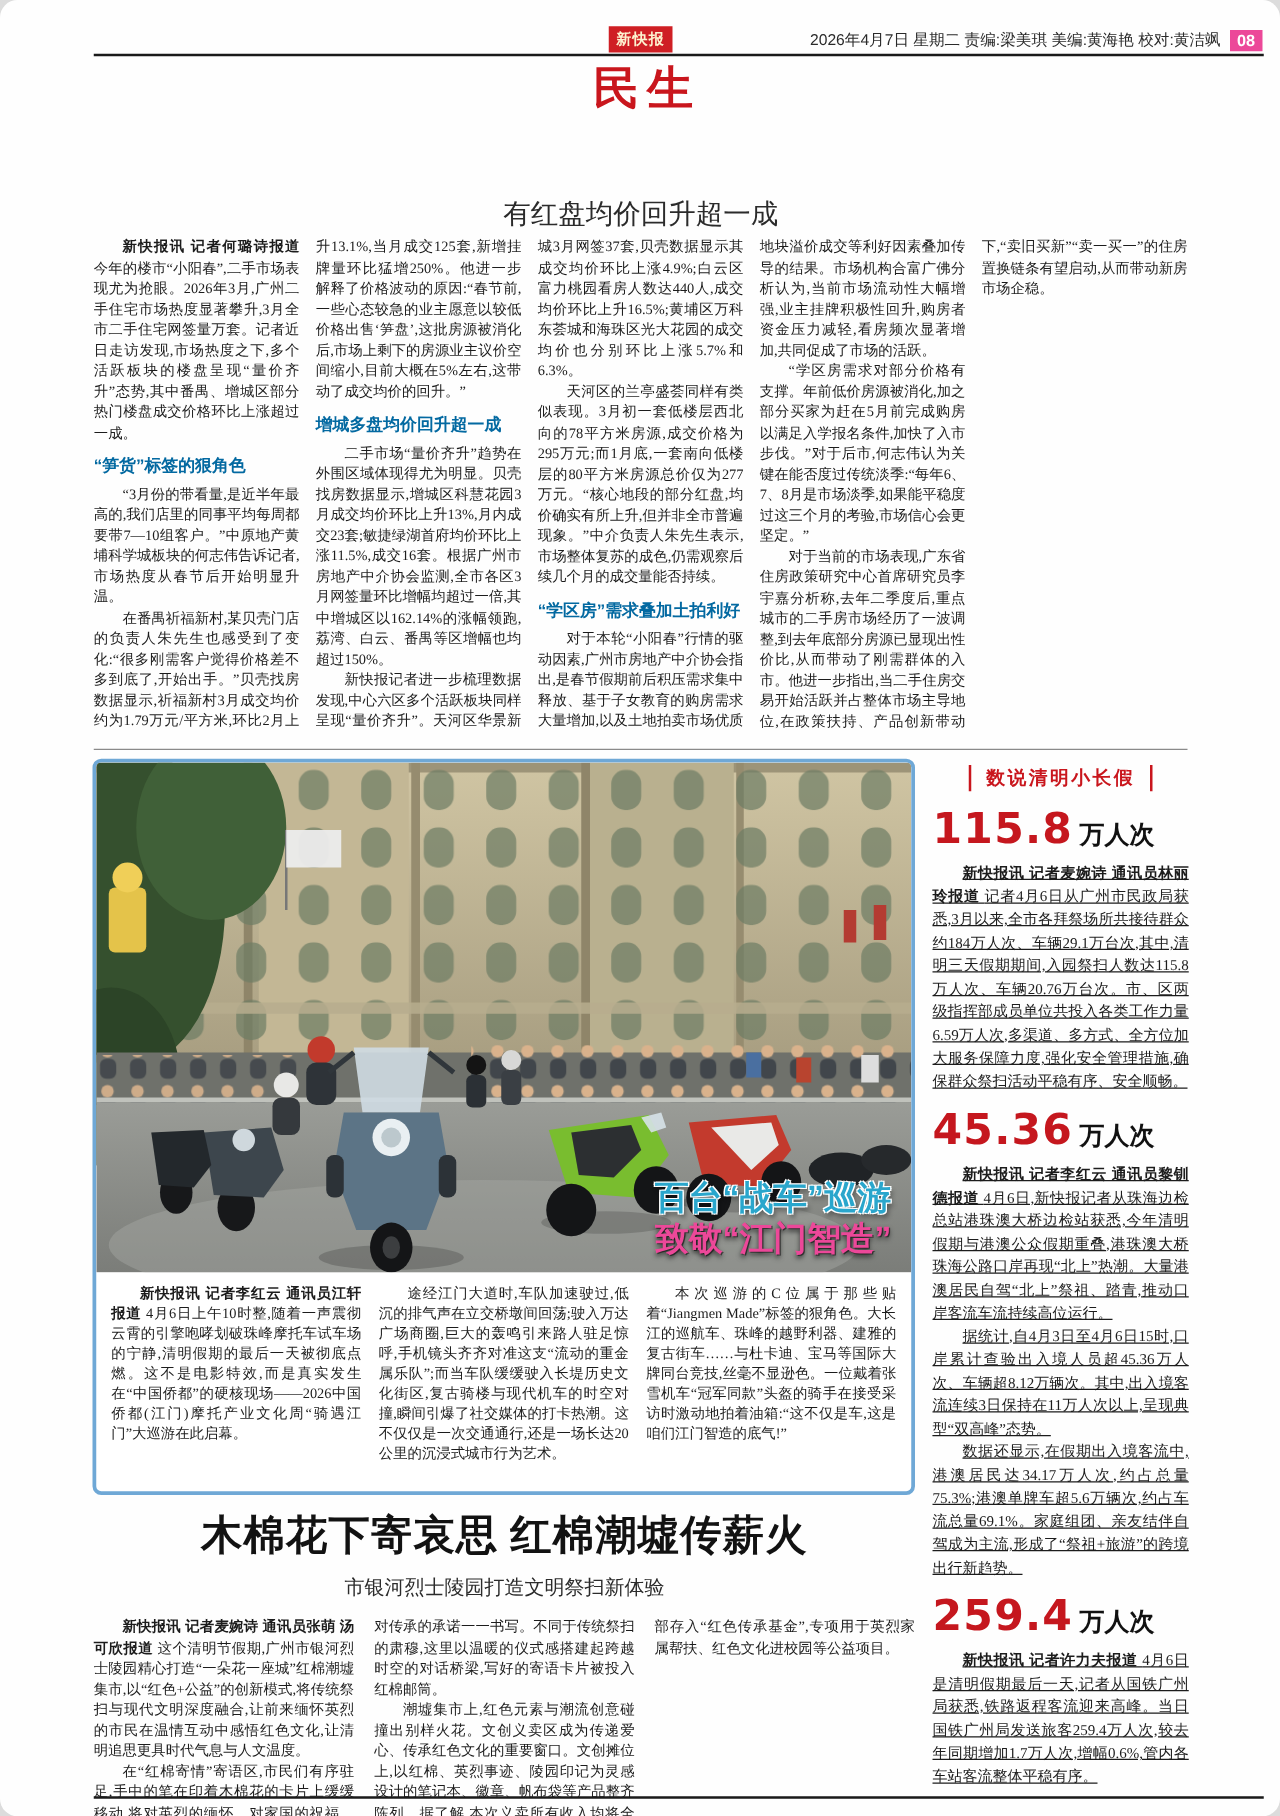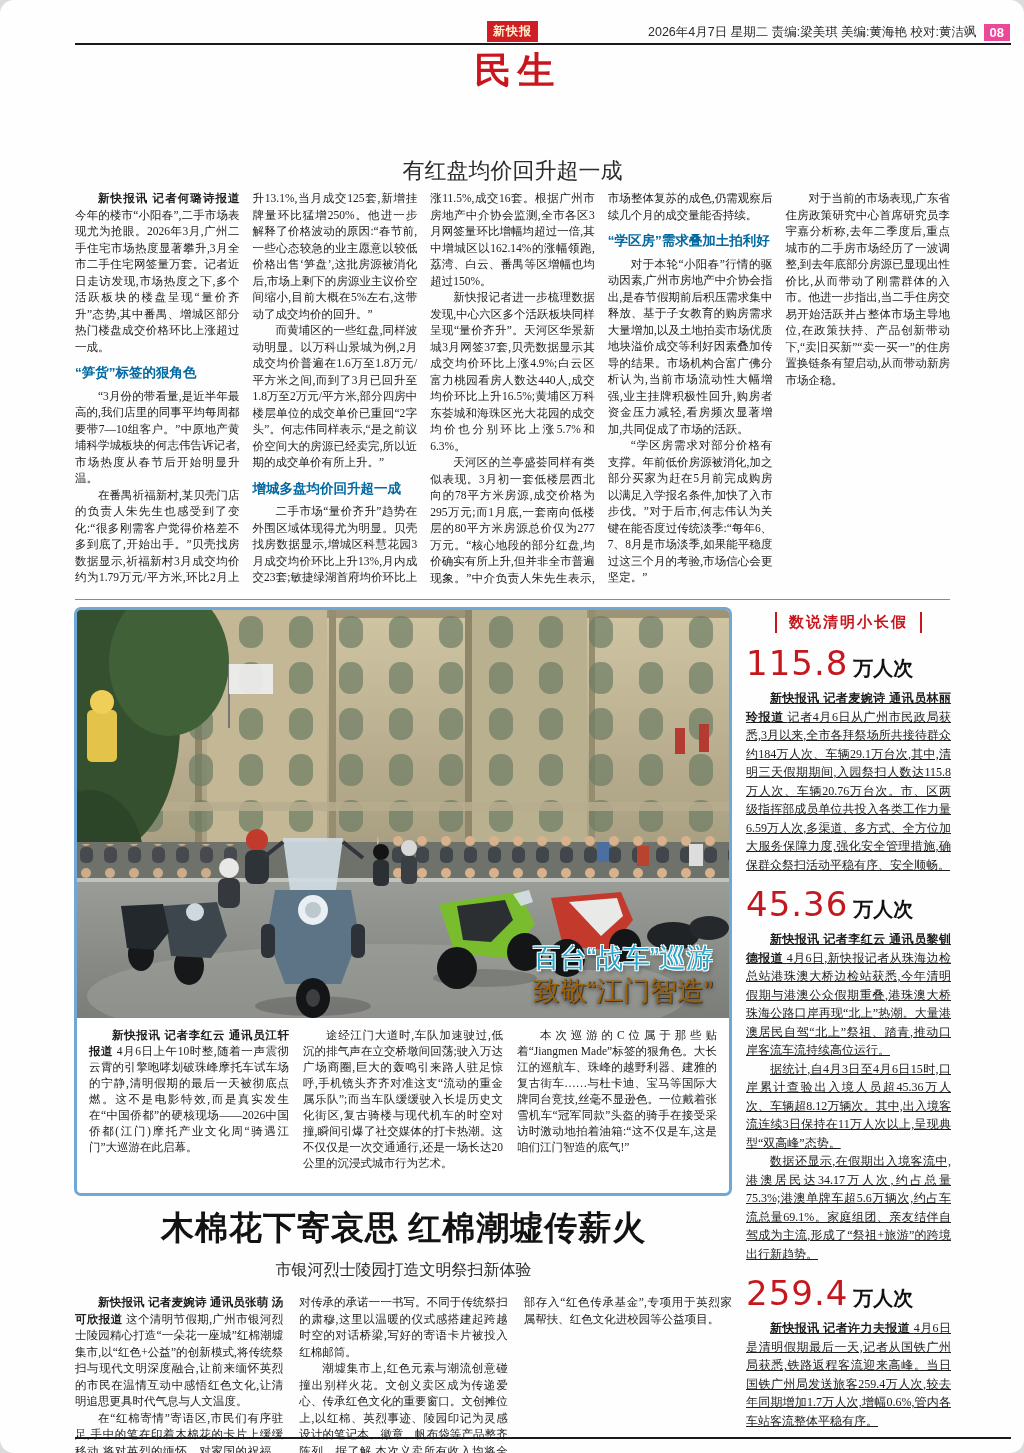--- a/index.html
+++ b/index.html
@@ -25,40 +25,40 @@
   .byline{font-family:"Liberation Sans","DejaVu Sans",sans-serif;}
   .kicker{font-family:"Liberation Sans","DejaVu Sans",sans-serif;font-size:13.5px;font-weight:bold;
         color:#0369a1;margin:10px 0 6px;text-indent:0;}
   .mid-rule{position:absolute;left:75px;right:74px;top:599px;border-top:1px solid #8a8a8a;}
   
   .bluebox{position:absolute;left:74px;top:607px;width:652px;height:583px;border:3px solid #6fa8d6;
         border-radius:7px;overflow:hidden;background:#fff;}
   .photo{position:relative;width:652px;height:408px;overflow:hidden;}
   .photo svg{display:block;width:100%;height:100%;}
   .photo-caption{position:absolute;right:16px;bottom:10px;font-family:"Liberation Sans","DejaVu Sans",sans-serif;
-        font-weight:normal;font-size:27px;line-height:33px;}
+        font-weight:bold;font-size:27px;line-height:33px;}
   .cap1{color:#2aa6cc;text-shadow:-1px -1px 0 #fff,1px -1px 0 #fff,-1px 1px 0 #fff,1px 1px 0 #fff,2px 3px 4px rgba(0,0,0,.45);}
-  .cap2{color:#a16207;text-shadow:0 2px 4px rgba(0,0,0,.7),1px 1px 0 rgba(0,0,0,.5);}
+  .cap2{color:#ec4899;text-shadow:0 2px 4px rgba(0,0,0,.7),1px 1px 0 rgba(0,0,0,.5);}
   .moto-text{padding:9px 12px 0;height:155px;column-count:3;column-gap:14px;column-fill:auto;
         font-size:11.5px;line-height:16px;}
   
   .bottom-story{position:absolute;left:75px;top:1206px;width:657px;}
   .b-headline{font-size:33px;font-weight:bold;text-align:center;letter-spacing:1px;color:#121212;margin:0;}
   .b-subhead{font-size:16px;text-align:center;margin-top:9px;color:#2b2b2b;}
   .b-text{margin-top:13px;height:170px;column-count:3;column-gap:16px;column-fill:auto;
         font-size:11.5px;line-height:16.5px;}
   
   .sidebar{position:absolute;left:746px;top:612px;width:205px;}
   .sb-title{text-align:center;margin-bottom:10px;}
   .sb-title span{display:inline-block;color:#c9161d;font-family:"Liberation Sans","DejaVu Sans",sans-serif;
         font-weight:bold;font-size:15px;letter-spacing:2px;border-left:2px solid #c9161d;
         border-right:2px solid #c9161d;padding:1px 12px;}
   .sb-entry{margin-bottom:10px;}
   .sb-numrow{margin:4px 0 6px;display:flex;align-items:baseline;}
-  .sb-num{font-family:"DejaVu Sans",sans-serif;font-weight:normal;font-size:34px;color:#c5171e;letter-spacing:1px;}
+  .sb-num{font-family:"DejaVu Sans",sans-serif;font-weight:bold;font-size:34px;color:#c5171e;letter-spacing:1px;}
   .sb-unit{font-size:20px;font-weight:bold;color:#111;margin-left:5px;}
   .sb-p{margin:0;text-indent:2em;text-align:justify;font-size:12px;line-height:18.5px;text-decoration:underline;}
   .bottom-rule{position:absolute;left:75px;right:13px;top:1437px;border-top:2px solid #1a1a1a;}
 </style>
 </head>
 <body>
 
 <div id="page">
 
   <div class="masthead-badge">新快报</div>
@@ -69,21 +69,20 @@
   <div class="header-rule"></div>
   <div class="section-label">民生</div>
 
   <div class="subheadline">有红盘均价回升超一成</div>
 
   <div class="article">
       <p class="para"><b class="byline">新快报讯 记者何璐诗报道  </b>今年的楼市“小阳春”,二手市场表现尤为抢眼。2026年3月,广州二手住宅市场热度显著攀升,3月全市二手住宅网签量万套。记者近日走访发现,市场热度之下,多个活跃板块的楼盘呈现“量价齐升”态势,其中番禺、增城区部分热门楼盘成交价格环比上涨超过一成。</p>
       <h3 class="kicker">“笋货”标签的狠角色</h3>
       <p class="para">“3月份的带看量,是近半年最高的,我们店里的同事平均每周都要带7—10组客户。”中原地产黄埔科学城板块的何志伟告诉记者,市场热度从春节后开始明显升温。</p>
       <p class="para">在番禺祈福新村,某贝壳门店的负责人朱先生也感受到了变化:“很多刚需客户觉得价格差不多到底了,开始出手。”贝壳找房数据显示,祈福新村3月成交均价约为1.79万元/平方米,环比2月上升13.1%,当月成交125套,新增挂牌量环比猛增250%。他进一步解释了价格波动的原因:“春节前,一些心态较急的业主愿意以较低价格出售‘笋盘’,这批房源被消化后,市场上剩下的房源业主议价空间缩小,目前大概在5%左右,这带动了成交均价的回升。”</p>
-      <p class="para">而黄埔区的一些红盘,同样波动明显。以万科山景城为例,2月成交均价普遍在1.6万至1.8万元/平方米之间,而到了3月已回升至1.8万至2万元/平方米,部分四房中楼层单位的成交单价已重回“2字头”。何志伟同样表示,“是之前议价空间大的房源已经卖完,所以近期的成交单价有所上升。”</p>
       <h3 class="kicker">增城多盘均价回升超一成</h3>
       <p class="para">二手市场“量价齐升”趋势在外围区域体现得尤为明显。贝壳找房数据显示,增城区科慧花园3月成交均价环比上升13%,月内成交23套;敏捷绿湖首府均价环比上涨11.5%,成交16套。根据广州市房地产中介协会监测,全市各区3月网签量环比增幅均超过一倍,其中增城区以162.14%的涨幅领跑,荔湾、白云、番禺等区增幅也均超过150%。</p>
       <p class="para">新快报记者进一步梳理数据发现,中心六区多个活跃板块同样呈现“量价齐升”。天河区华景新城3月网签37套,贝壳数据显示其成交均价环比上涨4.9%;白云区富力桃园看房人数达440人,成交均价环比上升16.5%;黄埔区万科东荟城和海珠区光大花园的成交均价也分别环比上涨5.7%和6.3%。</p>
       <p class="para">天河区的兰亭盛荟同样有类似表现。3月初一套低楼层西北向的78平方米房源,成交价格为295万元;而1月底,一套南向低楼层的80平方米房源总价仅为277万元。“核心地段的部分红盘,均价确实有所上升,但并非全市普遍现象。”中介负责人朱先生表示,市场整体复苏的成色,仍需观察后续几个月的成交量能否持续。</p>
       <h3 class="kicker">“学区房”需求叠加土拍利好</h3>
       <p class="para">对于本轮“小阳春”行情的驱动因素,广州市房地产中介协会指出,是春节假期前后积压需求集中释放、基于子女教育的购房需求大量增加,以及土地拍卖市场优质地块溢价成交等利好因素叠加传导的结果。市场机构合富广佛分析认为,当前市场流动性大幅增强,业主挂牌积极性回升,购房者资金压力减轻,看房频次显著增加,共同促成了市场的活跃。</p>
       <p class="para">“学区房需求对部分价格有支撑。年前低价房源被消化,加之部分买家为赶在5月前完成购房以满足入学报名条件,加快了入市步伐。”对于后市,何志伟认为关键在能否度过传统淡季:“每年6、7、8月是市场淡季,如果能平稳度过这三个月的考验,市场信心会更坚定。”</p>
       <p class="para">对于当前的市场表现,广东省住房政策研究中心首席研究员李宇嘉分析称,去年二季度后,重点城市的二手房市场经历了一波调整,到去年底部分房源已显现出性价比,从而带动了刚需群体的入市。他进一步指出,当二手住房交易开始活跃并占整体市场主导地位,在政策扶持、产品创新带动下,“卖旧买新”“卖一买一”的住房置换链条有望启动,从而带动新房市场企稳。</p>
     </div>
 

